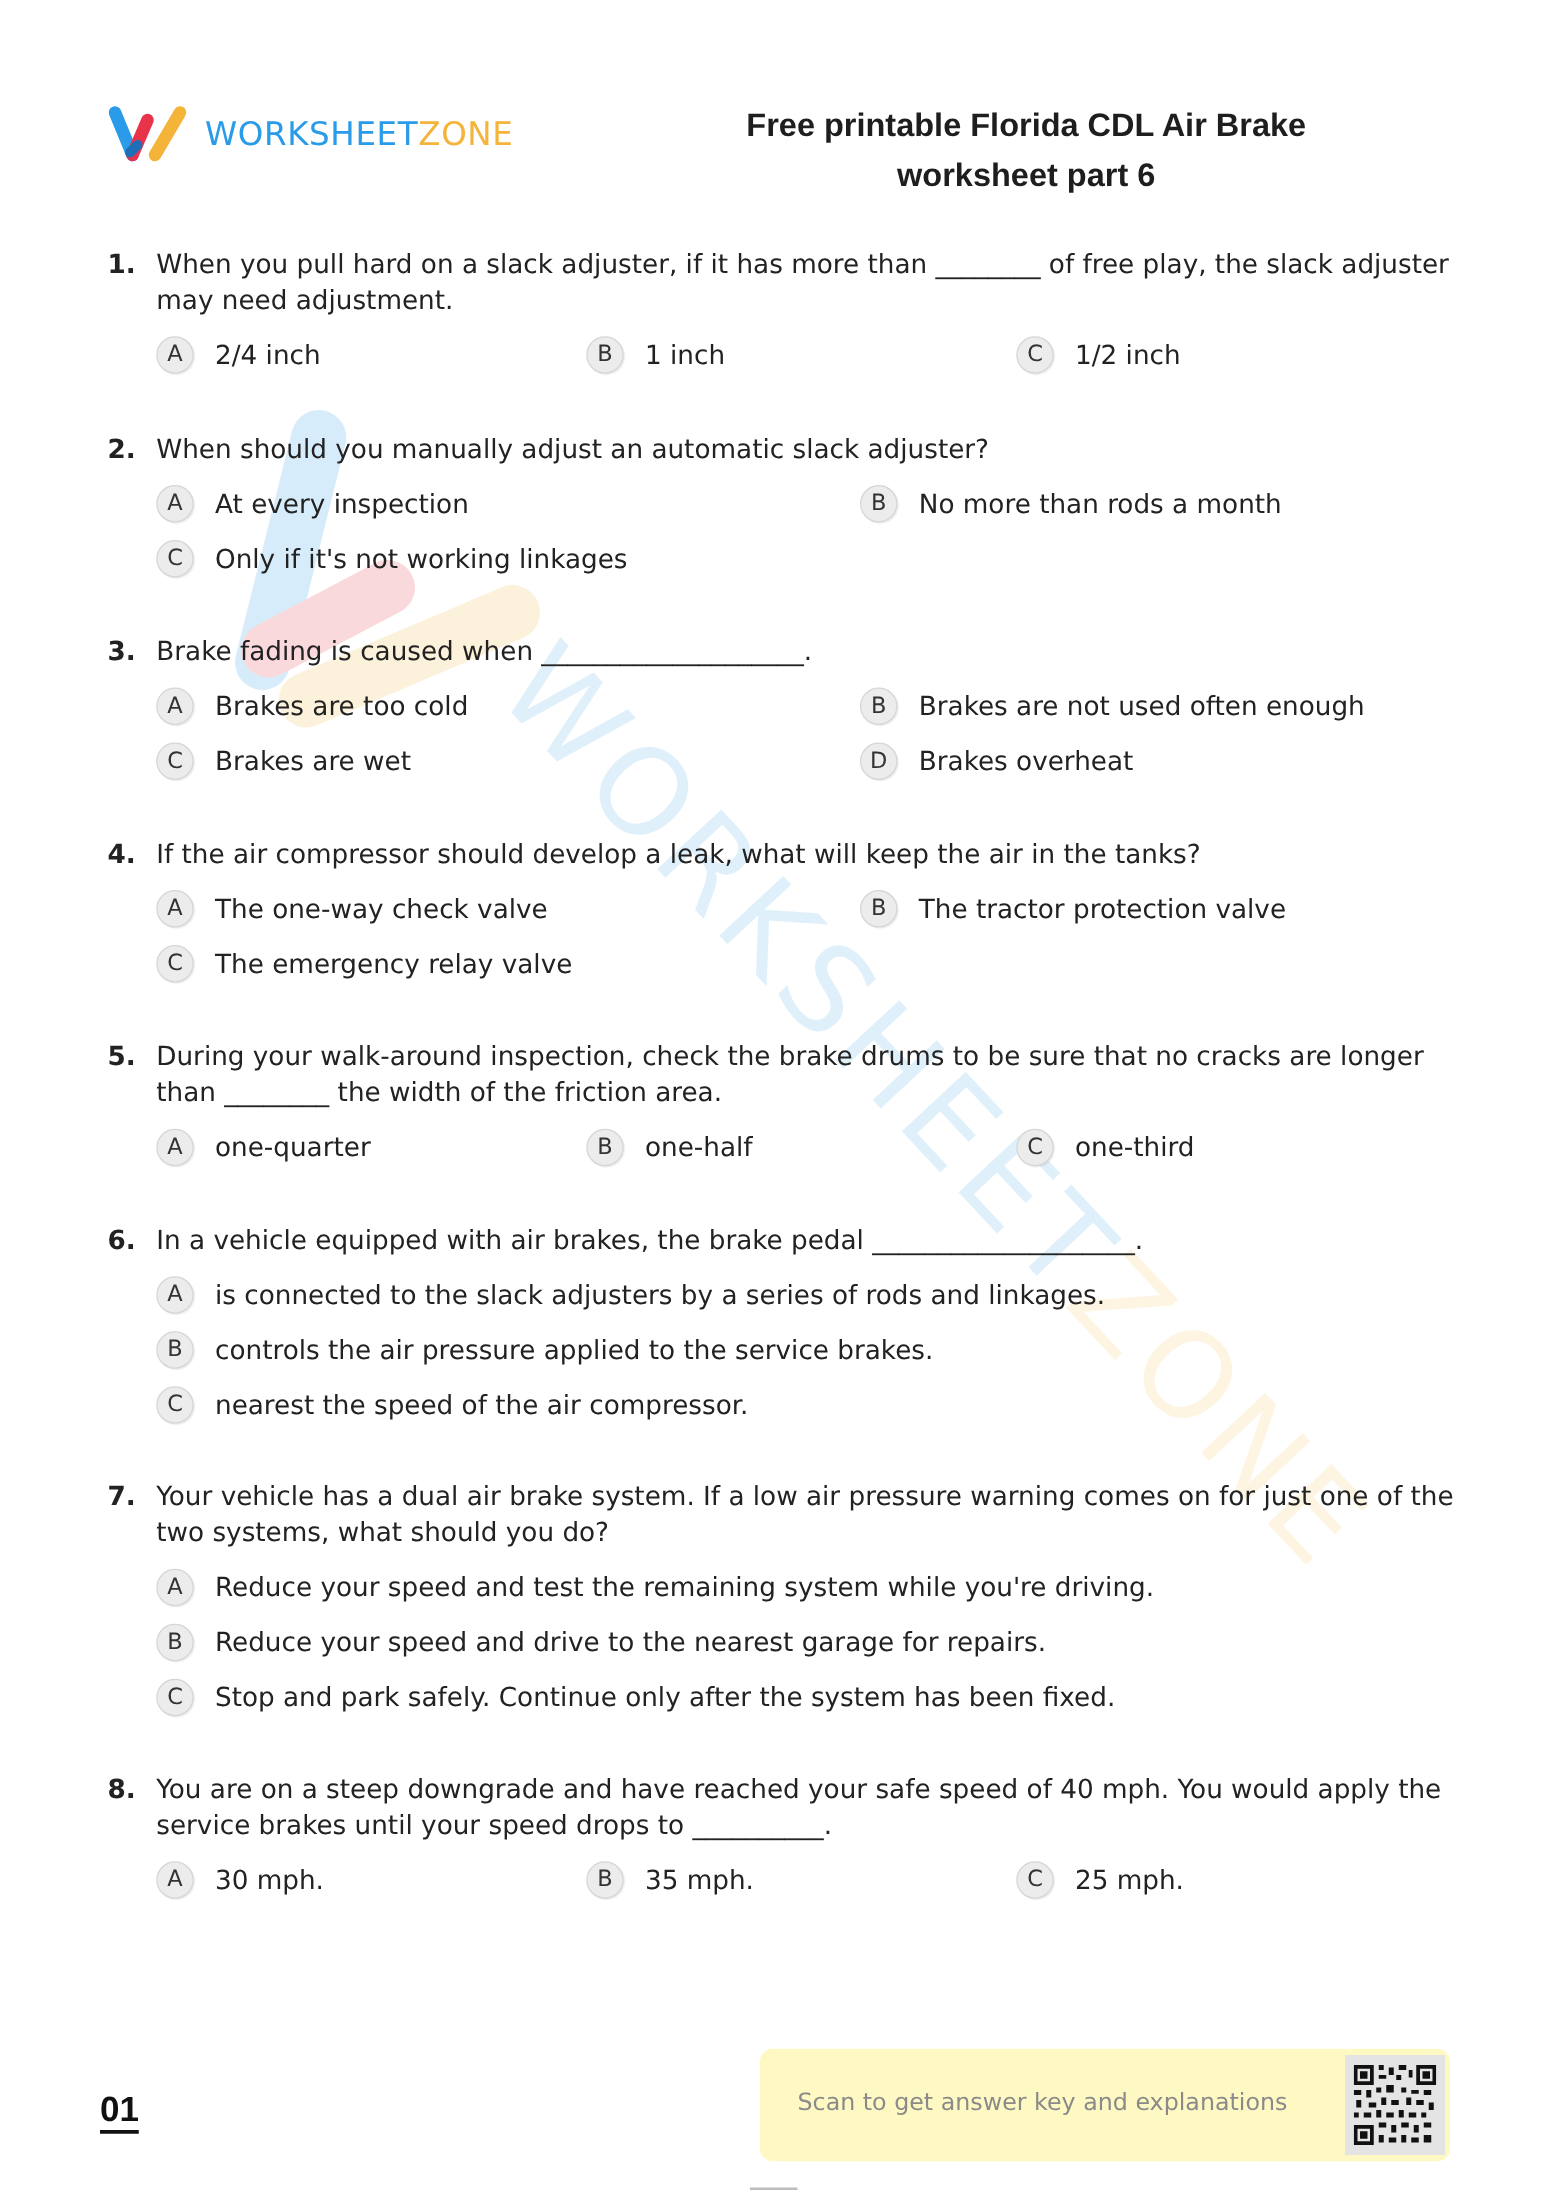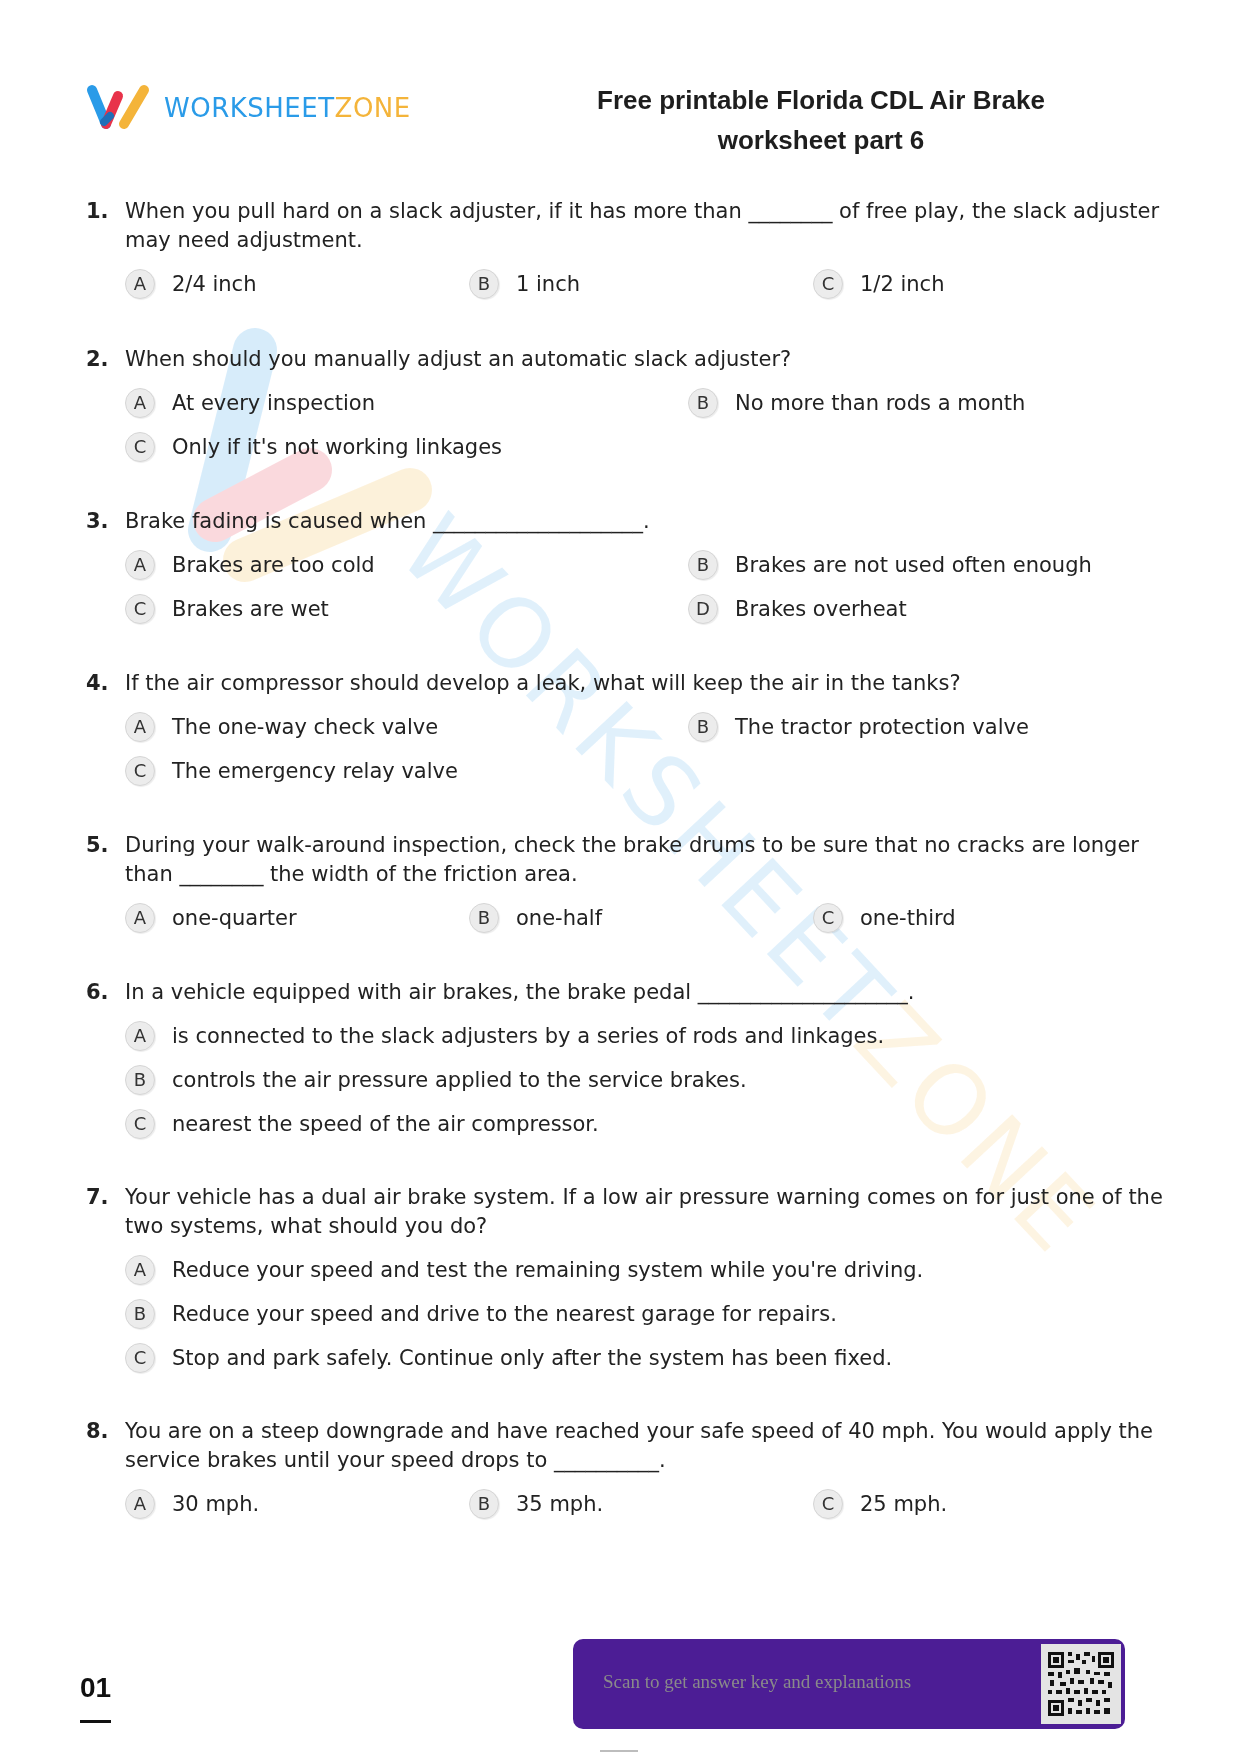--- a/index.html
+++ b/index.html
@@ -35,25 +35,25 @@
     width: 30px; height: 30px; border-radius: 50%; background: #ececec;
     border: 1px solid #d6d6d6; box-sizing: border-box;
     display: flex; align-items: center; justify-content: center;
     font-size: 18px; color: #333; margin-right: 17px; flex: none;
     box-shadow: 1px 1px 1px rgba(0,0,0,0.08);
   }
 
   .page-num {
     position: absolute; left: 80px; top: 1673px; font-size: 28px; font-weight: bold;
     color: #111; font-family: "Liberation Sans", sans-serif;
-    border-bottom: 3px solid #111; line-height: 30px; padding-bottom: 17px;
+    border-bottom: 3px solid #111; line-height: 30px; padding-bottom: 1px;
   }
   .scan-box {
-    position: absolute; left: 573px; top: 1639px; width: 552px; height: 90px;
-    background: #4c1d95; border-radius: 10px; font-family: Liberation Serif, serif;
+    position: absolute; left: 608px; top: 1639px; width: 552px; height: 90px;
+    background: #fef9c3; border-radius: 10px;
   }
   .scan-text {
     position: absolute; left: 30px; top: 32px; font-size: 19px; color: #8a8a8a;
   }
   .qr { position: absolute; left: 468px; top: 5px; width: 80px; height: 80px; background: #e4e4e4; }
   .qr svg { position: absolute; left: 7px; top: 8px; }
   .bottom-tick { position: absolute; left: 600px; top: 1750px; width: 38px; height: 2px; background: #bdbdbd; }
 </style>
 </head>
 <body>

